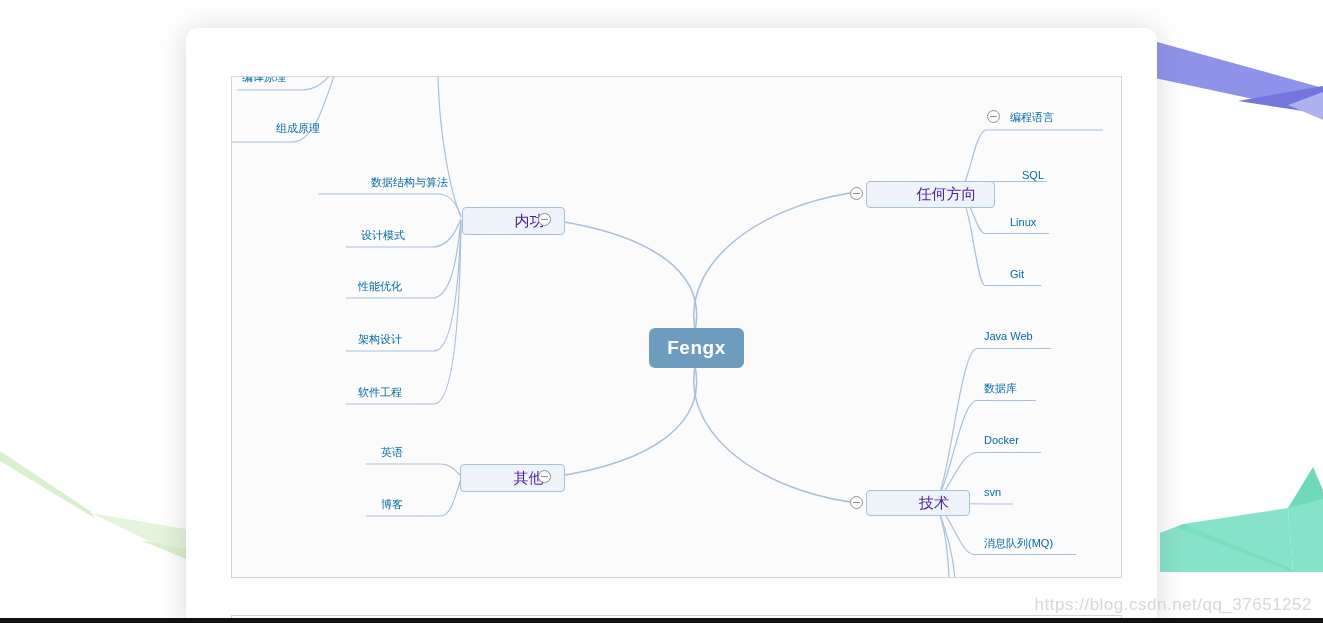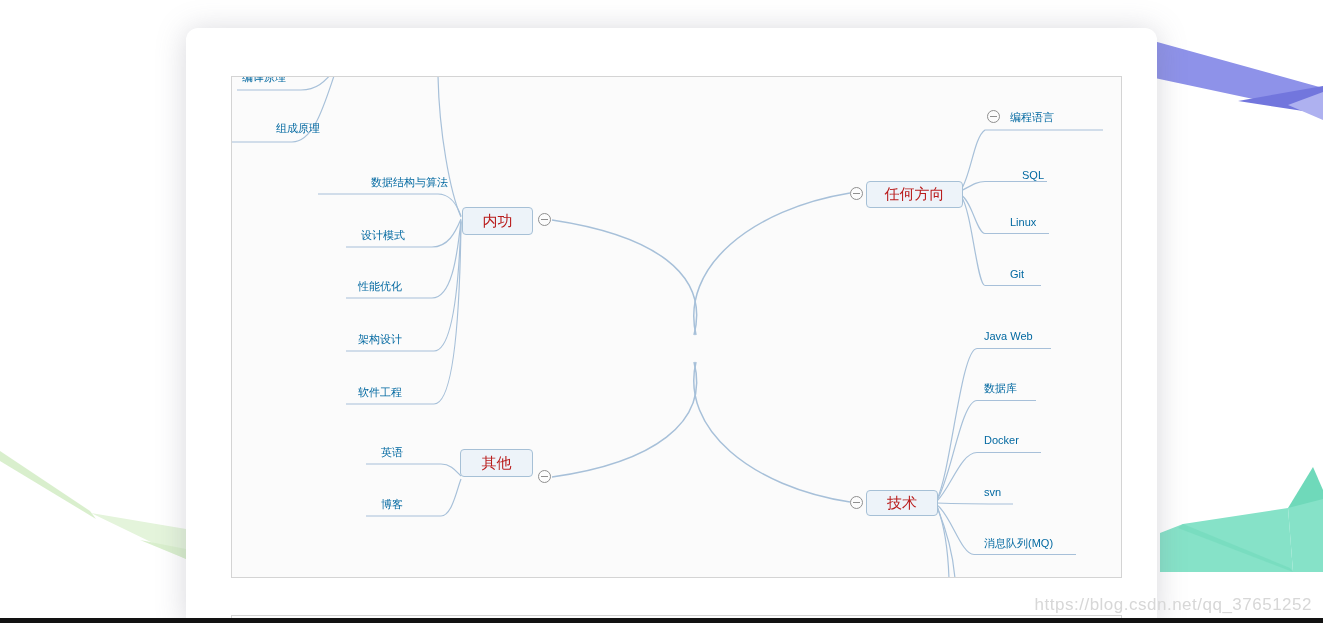--- a/index.html
+++ b/index.html
@@ -31,21 +31,21 @@
     background:#fbfbfb;border:1px solid var(--canvas-border);
     overflow:hidden;
   }
   .edges{position:absolute;left:0;top:0;width:889px;height:500px;}
   .edge{fill:none;stroke:var(--edge);stroke-width:1.2px;}
   .edge.main{stroke-width:1.5px;}
   
   .nodebox{
     position:absolute;display:flex;align-items:center;justify-content:center;
     background:var(--branch-fill);border:1px solid var(--branch-border);
-    border-radius:4px;font-size:15px;white-space:nowrap;color:#b91c1c;
+    border-radius:4px;font-size:15px;white-space:nowrap;color:#4c1d95;padding-left:32px;
   }
   .rootbox{
     position:absolute;display:flex;align-items:center;justify-content:center;
     background:var(--root-fill);border-radius:6px;
     color:var(--root-text);font-size:19px;font-weight:bold;white-space:nowrap;
     letter-spacing:.5px;
   }
   .leaf{
     position:absolute;font-size:11px;white-space:nowrap;color:#0369a1;line-height:15px;
   }
@@ -117,31 +117,32 @@
 
       <path class="edge" d="M 134,387 H 209 C 219,387 224,394 229,399"></path>
       <path class="edge" d="M 134,439 H 209 C 220,439 225,412 229,402"></path>
 
       <path class="edge main" d="M 320,143 C 420,158 478,196 462,258"></path>
       <path class="edge main" d="M 618,116 C 520,132 448,190 464,258"></path>
       <path class="edge main" d="M 320,400 C 420,386 478,346 462,285"></path>
       <path class="edge main" d="M 618,425 C 520,410 448,352 464,285"></path>
     </svg>
 
+    <div class="rootbox" style="left:417px;top:251px;width:95px;height:40px;">Fengx</div>
 
     <div class="nodebox" style="left:230px;top:130px;width:69px;height:26px;">内功</div>
     <div class="collapse" style="left:306px;top:136px;"></div>
 
     <div class="nodebox" style="left:634px;top:104px;width:95px;height:25px;">任何方向</div>
     <div class="collapse" style="left:618px;top:110px;"></div>
 
     <div class="nodebox" style="left:634px;top:413px;width:70px;height:24px;">技术</div>
     <div class="collapse" style="left:618px;top:419px;"></div>
 
-    <div class="nodebox" style="left:228px;top:372px;width:71px;height:26px;">其他</div>
+    <div class="nodebox" style="left:228px;top:387px;width:71px;height:26px;">其他</div>
     <div class="collapse" style="left:306px;top:393px;"></div>
 
     <div class="leaf" style="left:10px;top:-7px;">编译原理</div>
     <div class="leaf" style="left:-4px;top:44px;margin-left:48px;">组成原理</div>
     <div class="leaf" style="left:92px;top:98px;margin-left:47px;">数据结构与算法</div>
     <div class="leaf" style="left:129px;top:151px;">设计模式</div>
     <div class="leaf" style="left:126px;top:202px;">性能优化</div>
     <div class="leaf" style="left:126px;top:255px;">架构设计</div>
     <div class="leaf" style="left:126px;top:308px;">软件工程</div>
 

